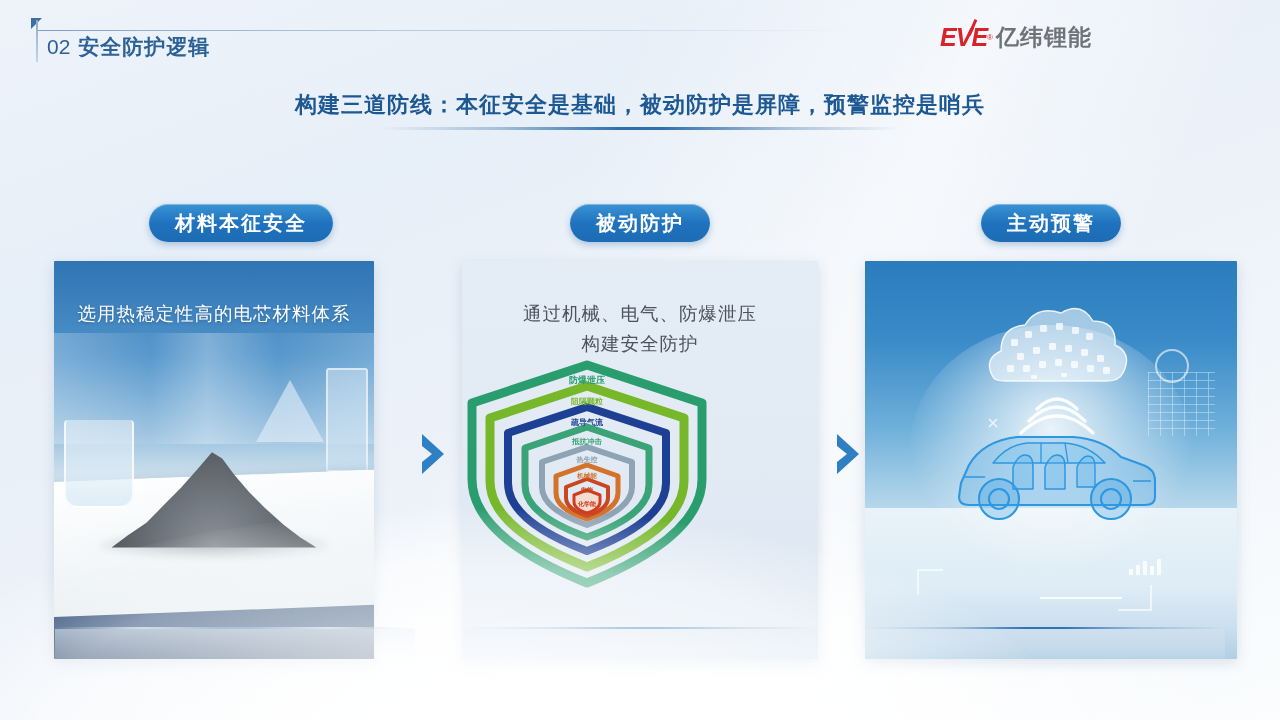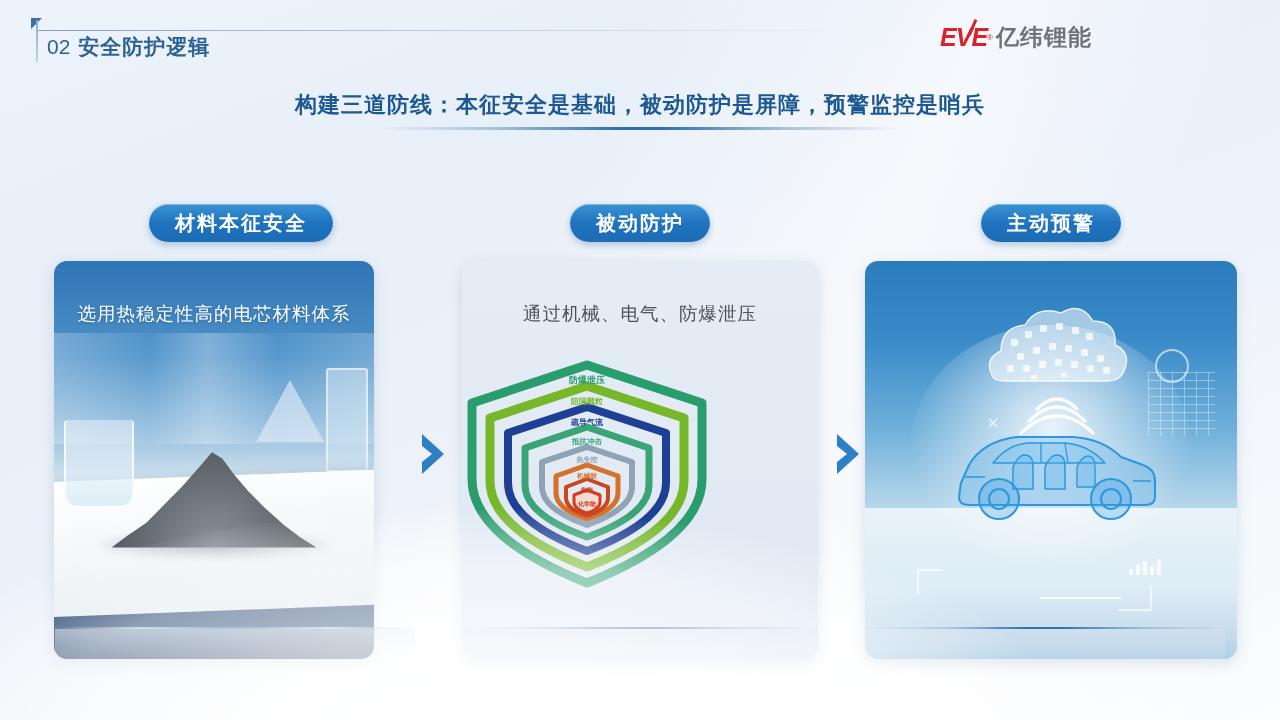--- a/index.html
+++ b/index.html
@@ -69,21 +69,21 @@
     background: linear-gradient(180deg, #3a93d4 0%, #1f72be 52%, #1d6cb4 100%);
     box-shadow: 0 3px 7px rgba(31,96,160,0.30), inset 0 1px 0 rgba(255,255,255,0.35);
     white-space:nowrap;
   }
   .badge-wrap { display:flex; }
   .bw-1 { justify-content:flex-start; padding-left:95px; }
   .bw-2 { justify-content:center; }
   .bw-3 { justify-content:center; }
 
   .card {
-    position:relative; margin-top:19px; height:398px; border-radius:13px; overflow:hidden;
+    position:relative; margin-top:19px; height:398px; border-radius:1px; overflow:hidden;
     box-shadow: 0 4px 14px rgba(90,120,155,0.20);
   }
   .card-inner { position:absolute; inset:0; }
   .card-txt {
     position:absolute; left:0; right:0; top:38px; text-align:center;
     font-size:18.5px; line-height:30px; letter-spacing:1px; z-index:6;
   }
   .card-txt.light { color:#ffffff; text-shadow:0 1px 3px rgba(10,40,70,0.35); }
   .card-txt.dark  { color:#4c535c; }
 
@@ -200,20 +200,21 @@
     </div>
   </div>
 
   <div class="col col-2">
     <div class="badge-wrap bw-2">
       <div class="badge">被动防护</div>
     </div>
     <div class="card c2">
       <div class="card-txt dark">
         <div>通过机械、电气、防爆泄压</div>
+        <div>构建安全防护</div>
       </div>
       <div class="shield-box">
         <svg width="250" height="230" viewBox="0 0 250 230">
           <g fill="none" stroke-linejoin="round">
             <path d="M125 6 L240 44 L240 120 Q240 178 125 224 Q10 178 10 120 L10 44 Z" stroke="#2a9d6e" stroke-width="9"></path>
             <path d="M125 27 L222 59 L222 122 Q222 170 125 208 Q28 170 28 122 L28 59 Z" stroke="#76b82a" stroke-width="9"></path>
             <path d="M125 48 L204 74 L204 124 Q204 162 125 192 Q46 162 46 124 L46 74 Z" stroke="#1d3f94" stroke-width="8"></path>
             <path d="M125 68 L187 89 L187 126 Q187 156 125 178 Q63 156 63 126 L63 89 Z" stroke="#3aa378" stroke-width="7"></path>
             <path d="M125 88 L170 103 L170 128 Q170 150 125 166 Q80 150 80 128 L80 103 Z" stroke="#8ea4b5" stroke-width="6"></path>
             <path d="M125 106 L156 117 L156 134 Q156 150 125 160 Q94 150 94 134 L94 117 Z" stroke="#d4712a" stroke-width="5"></path>

